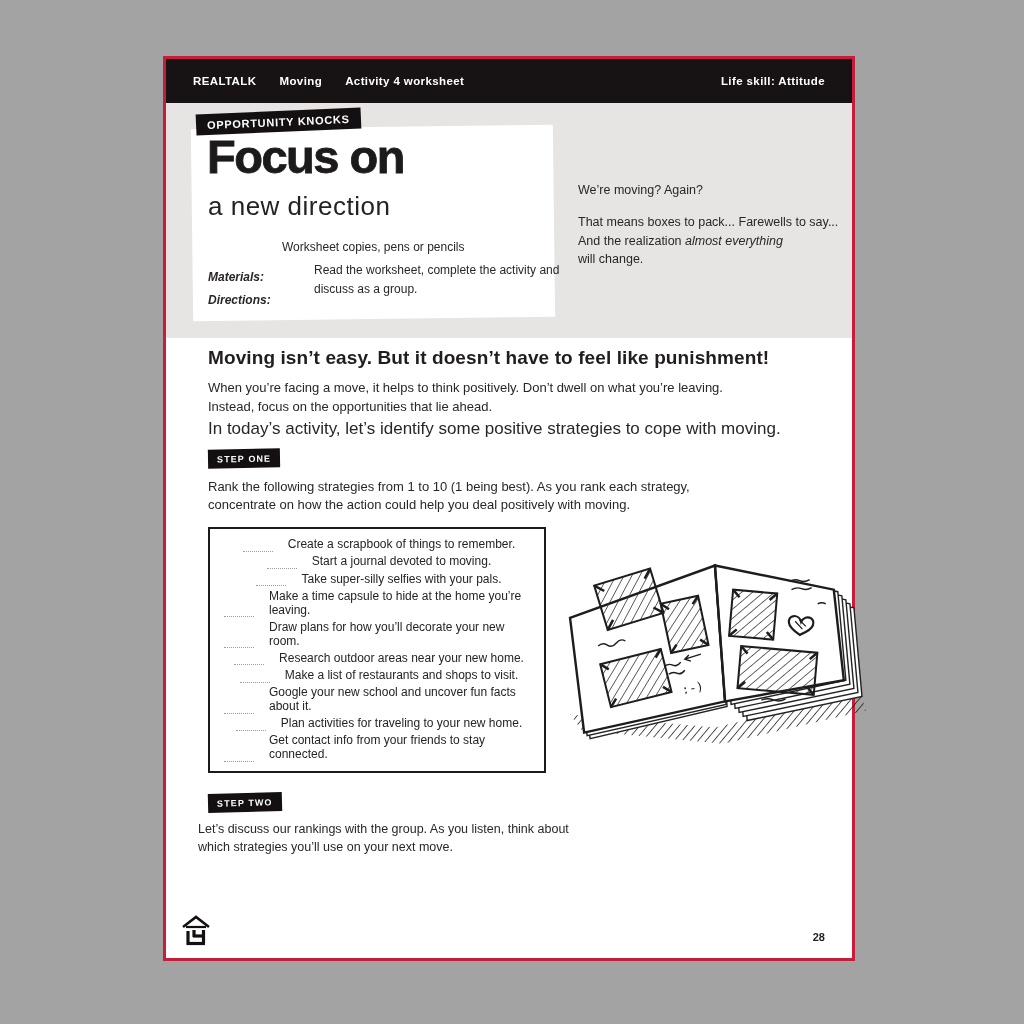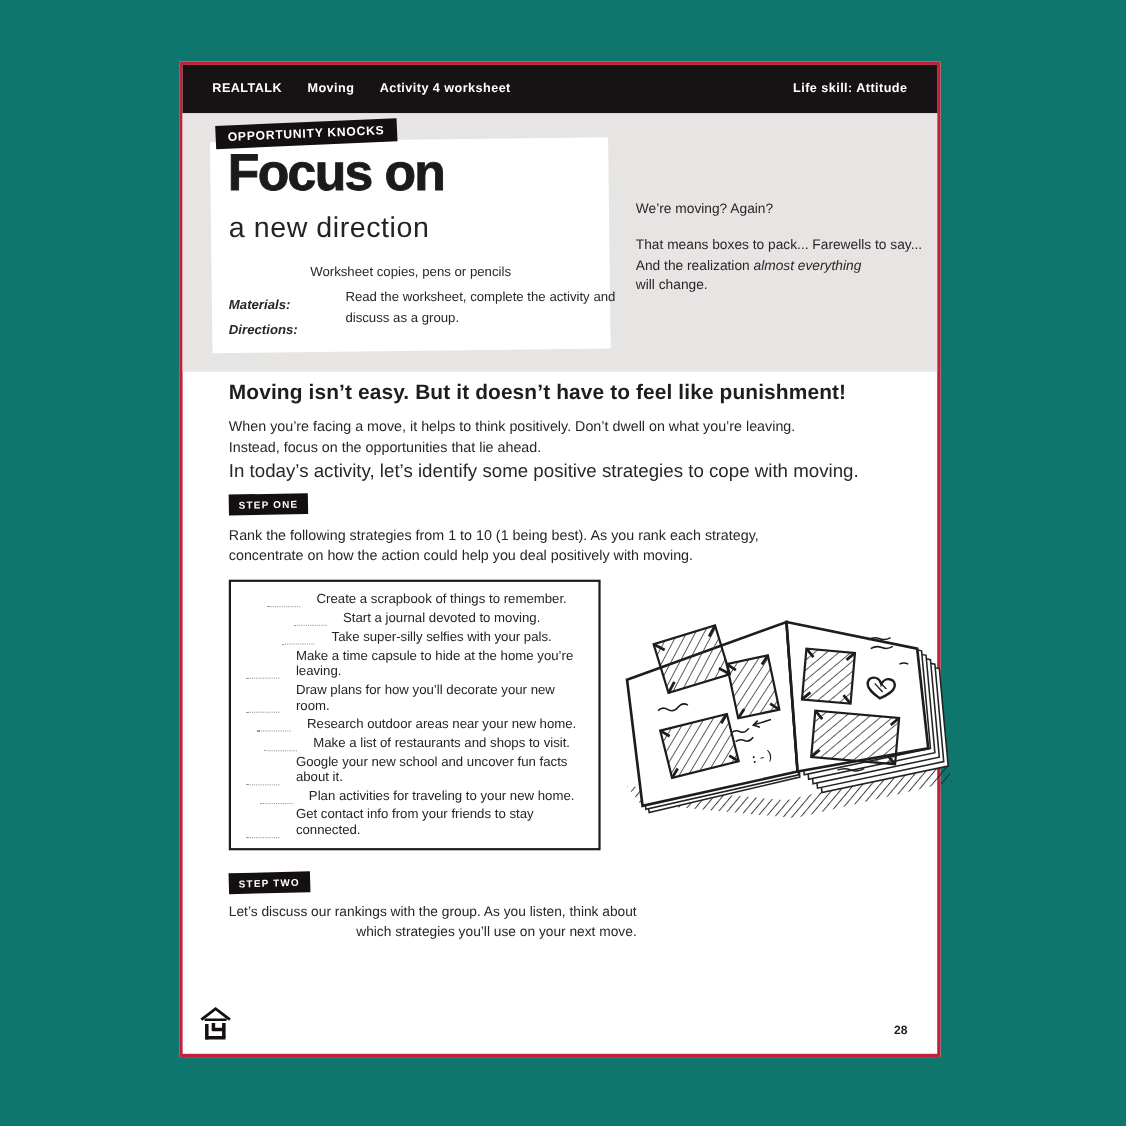--- a/index.html
+++ b/index.html
@@ -1,18 +1,18 @@
 <!DOCTYPE html>
 <html><head>
 <meta charset="utf-8">
 <style>
   * { margin:0; padding:0; box-sizing:border-box; }
   html,body { width:1024px; height:1024px; background:#ffffff;
               font-family:"Liberation Sans", sans-serif; color:#2a2627; }
-  .canvas { position:relative; width:1024px; height:1024px; background:#0f766e; overflow:hidden;text-decoration:underline; }
+  .canvas { position:relative; width:1024px; height:1024px; background:#a3a3a3; overflow:hidden;text-decoration:underline; }
 
   .page { position:absolute; left:163px; top:56px; width:692px; height:905px;
           border:3px solid #c41e3a; background:#fff; }
 
   
   .topbar { position:absolute; left:0; top:0; width:100%; height:44px; background:#171213;
             display:flex; align-items:center; justify-content:space-between; padding:0 27px; }
   .topbar-left { display:flex; gap:23px; }
   .topbar span { color:#fff; font-weight:bold; font-size:11.5px; letter-spacing:0.4px; }
 
@@ -57,21 +57,21 @@
                   display:flex; flex-direction:column; justify-content:space-evenly;
                   padding:6px 10px 6px 14px;align-items:center; }
   .strategy-row { display:flex; align-items:flex-end; }
   .blank { width:30px; height:12px; border-bottom:1.5px dotted #9b9b9b; margin-right:15px; flex:none; }
   .strategy-label { font-size:12px; color:#262324; line-height:1.15; }
 
   .illustration { position:absolute; left:398px; top:474px; width:302px; height:212px; }
 
   .tag-step2 { position:absolute; left:42px; top:734px; font-size:9px; letter-spacing:1.1px;
                padding:5px 9px 4px; transform:rotate(-1.5deg); }
-  .step2-text { position:absolute; left:42px; top:761px; font-size:12.5px; line-height:1.45;text-align:right; }
+  .step2-text { position:absolute; left:32px; top:761px; font-size:12.5px; line-height:1.45; }
 
   .logo { position:absolute; left:14px; top:855px; width:32px; height:34px; }
   .pagenum { position:absolute; right:27px; top:872px; font-size:11px; font-weight:bold; color:#201d1e; }
 </style>
 </head>
 <body>
 
 <div class="canvas">
   <div class="page">
 

